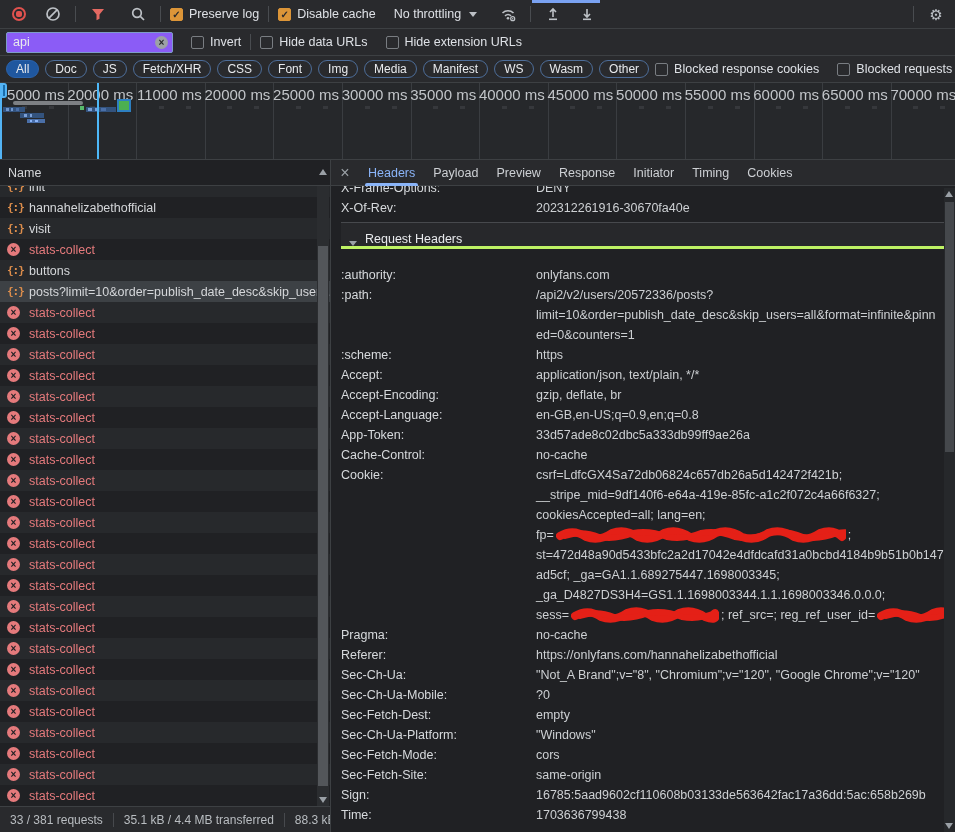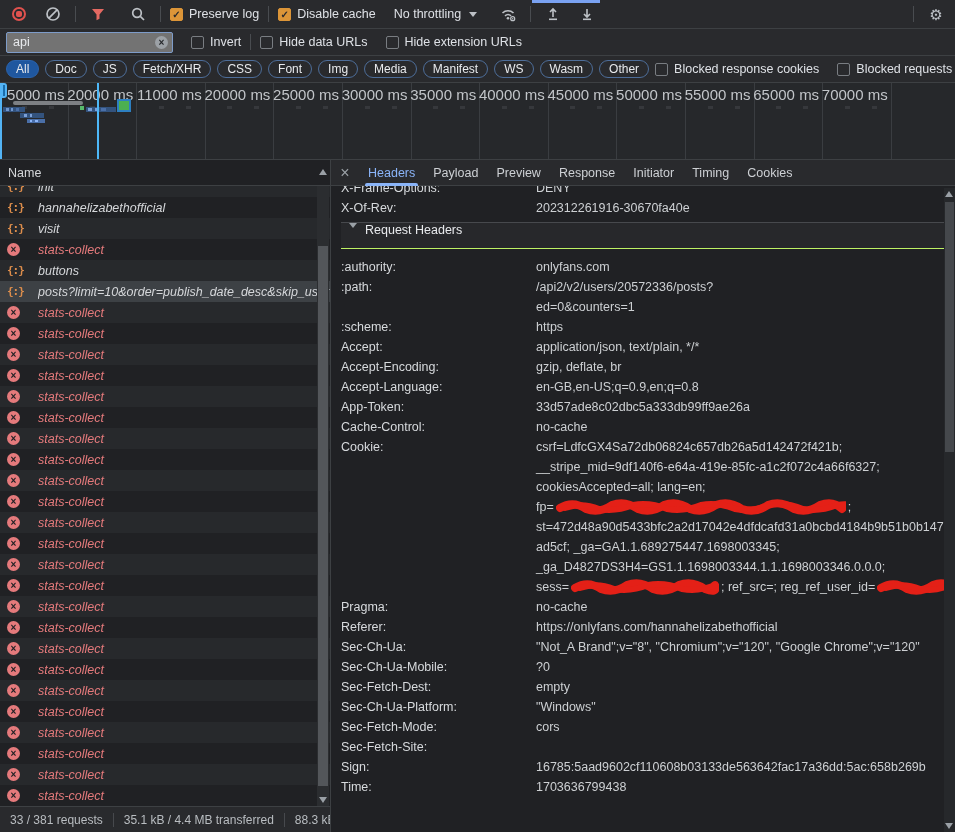--- a/index.html
+++ b/index.html
@@ -23,21 +23,21 @@
 
   
   .chk{display:flex;align-items:center;flex:none;cursor:default;}
   .box{width:13px;height:13px;border:1px solid #797d82;border-radius:2px;background:transparent;
        font:bold 10px/12px "Liberation Sans",sans-serif;color:#28292c;text-align:center;flex:none;}
   .box.on{background:#dc9538;border-color:#dc9538;}
   .chklbl{margin-left:6px;color:#dee1e6;white-space:nowrap;}
 
   
   .finput{position:relative;width:167px;height:21px;border:1px solid #7e9cc9;border-radius:2px;
-          background:#737373;display:flex;align-items:center;padding:0 20px 0 6px;margin-left:0;}
+          background:#8b5cf6;display:flex;align-items:center;padding:0 20px 0 6px;margin-left:0;}
   .finput .val{color:#e8eaed;}
   .fclear{position:absolute;right:4px;top:3px;width:13px;height:13px;border-radius:50%;background:#9ca1a6;
           font:bold 10px/13px "Liberation Sans",sans-serif;color:#26282b;text-align:center;}
 
   
   .pill{height:18px;line-height:16px;padding:0 9px;border:1px solid #4d6d99;border-radius:9px;
         color:#e8eaed;font-size:12px;margin-right:6px;flex:none;white-space:nowrap;}
   .pill.sel{background:#1f579f;border-color:#2a62ab;}
 
   
@@ -60,21 +60,21 @@
   #name-header{position:absolute;top:0;left:0;right:0;height:26px;border-bottom:1px solid #3d4043;
                display:flex;align-items:center;padding-left:8px;color:#d5d7da;}
   #request-rows{position:absolute;top:26px;left:0;right:0;height:620px;overflow:hidden;}
   #rows-inner{position:relative;top:-10px;}
   .nrow{height:21px;display:flex;align-items:center;padding-left:7px;}
   .nrow.alt{background:#27292c;}
   .nrow.sel{background:#3d4145;}
   .ic-fetch{color:#de8e4c;font:bold 11px "DejaVu Sans Mono",monospace;letter-spacing:-1px;width:16px;flex:none;}
   .ic-err{width:13px;height:13px;border-radius:50%;background:#e57a7c;color:#202124;
           font:bold 10px/13px "Liberation Sans",sans-serif;text-align:center;flex:none;margin-right:3px;}
-  .nrow .lbl{margin-left:15px;flex:1;white-space:nowrap;overflow:hidden;padding-right:16px;color:#d5d7da;font-style:italic;}
+  .nrow .lbl{margin-left:6px;flex:1;white-space:nowrap;overflow:hidden;padding-right:16px;color:#d5d7da;}
   .nrow.err .lbl{color:#e57a7c;}
 
   
   .arr-up{width:0;height:0;border-left:4px solid transparent;border-right:4px solid transparent;border-bottom:6px solid #9aa0a6;}
   .arr-down{width:0;height:0;border-left:4px solid transparent;border-right:4px solid transparent;border-top:6px solid #9aa0a6;}
   #lscroll{position:absolute;top:26px;bottom:26px;right:1px;width:12px;background:#2b2d30;}
   #lscroll .thumb{position:absolute;top:60px;left:1px;right:1px;height:540px;background:#53565a;}
   #lscroll .arr-down{position:absolute;bottom:3px;left:2px;}
   #lscroll-up{position:absolute;top:9px;right:3px;}
   #rscroll{position:absolute;top:28px;bottom:0;right:0;width:11px;background:#26282b;}
@@ -98,22 +98,22 @@
   .tab.active::after{content:"";position:absolute;left:6px;right:6px;bottom:0;height:3px;background:#8ab4f8;border-radius:2px 2px 0 0;}
 
   #hcontent{position:absolute;top:26px;left:0;right:11px;bottom:0;overflow:hidden;padding-left:10px;}
   .hrow{display:flex;align-items:flex-start;}
   .hkey{width:195px;flex:none;line-height:20px;color:#d7dadd;white-space:nowrap;}
   .hval{flex:1;color:#cdd0d3;}
   .hline{line-height:20px;white-space:pre;}
   .cutwrap{height:12px;overflow:hidden;}
   .cutwrap .inner{position:relative;top:-8px;}
   .sect-divider{height:1px;background:#47494d;margin-top:4px;}
-  #rh-band{height:26px;display:flex;align-items:flex-start;padding-left:8px;background:#27282b;
-           border-bottom:1px solid #bef264;margin-bottom:8px;color:#e8eaed;}
+  #rh-band{height:26px;display:flex;align-items:flex-end;padding-left:8px;background:#27282b;
+           border-bottom:3px solid #bef264;margin-bottom:16px;color:#e8eaed;}
   .tri-down{width:0;height:0;border-left:4px solid transparent;border-right:4px solid transparent;
             border-top:5px solid #9aa0a6;margin-right:8px;flex:none;}
   svg.redact{vertical-align:-4px;margin:0 2px;}
 </style>
 </head>
 <body>
 
 <div id="app">
   <div class="top-strip"></div>
 
@@ -269,20 +269,23 @@
         <div class="tcell">
           <span class="tlabel">45000 ms</span>
         </div>
         <div class="tcell">
           <span class="tlabel">50000 ms</span>
         </div>
         <div class="tcell">
           <span class="tlabel">55000 ms</span>
         </div>
         <div class="tcell">
+          <span class="tlabel">60000 ms</span>
+        </div>
+        <div class="tcell">
           <span class="tlabel">65000 ms</span>
         </div>
         <div class="tcell">
           <span class="tlabel">70000 ms</span>
         </div>
       </div>
     <div id="tl-graybar" class="blip"></div>
     <div class="blip" style="left:3px;top:24px;width:22px;height:5px;background:#33537e;"></div>
     <div class="blip" style="left:6px;top:25px;width:3px;height:3px;background:#6f96cf;"></div>
     <div class="blip" style="left:11px;top:25px;width:2px;height:3px;background:#6f96cf;"></div>
@@ -489,20 +492,21 @@
           <div class="hrow">
             <div class="hkey">:authority:</div>
             <div class="hval">
               <div class="hline"><span>onlyfans.com</span></div>
             </div>
           </div>
           <div class="hrow">
             <div class="hkey">:path:</div>
             <div class="hval">
               <div class="hline"><span>/api2/v2/users/20572336/posts?</span></div>
+              <div class="hline"><span>limit=10&amp;order=publish_date_desc&amp;skip_users=all&amp;format=infinite&amp;pinn</span></div>
               <div class="hline"><span>ed=0&amp;counters=1</span></div>
             </div>
           </div>
           <div class="hrow">
             <div class="hkey">:scheme:</div>
             <div class="hval">
               <div class="hline"><span>https</span></div>
             </div>
           </div>
           <div class="hrow">
@@ -594,20 +598,23 @@
             </div>
           </div>
           <div class="hrow">
             <div class="hkey">Sec-Fetch-Mode:</div>
             <div class="hval">
               <div class="hline"><span>cors</span></div>
             </div>
           </div>
           <div class="hrow">
             <div class="hkey">Sec-Fetch-Site:</div>
+            <div class="hval">
+              <div class="hline"><span>same-origin</span></div>
+            </div>
           </div>
           <div class="hrow">
             <div class="hkey">Sign:</div>
             <div class="hval">
               <div class="hline"><span>16785:5aad9602cf110608b03133de563642fac17a36dd:5ac:658b269b</span></div>
             </div>
           </div>
           <div class="hrow">
             <div class="hkey">Time:</div>
             <div class="hval">

